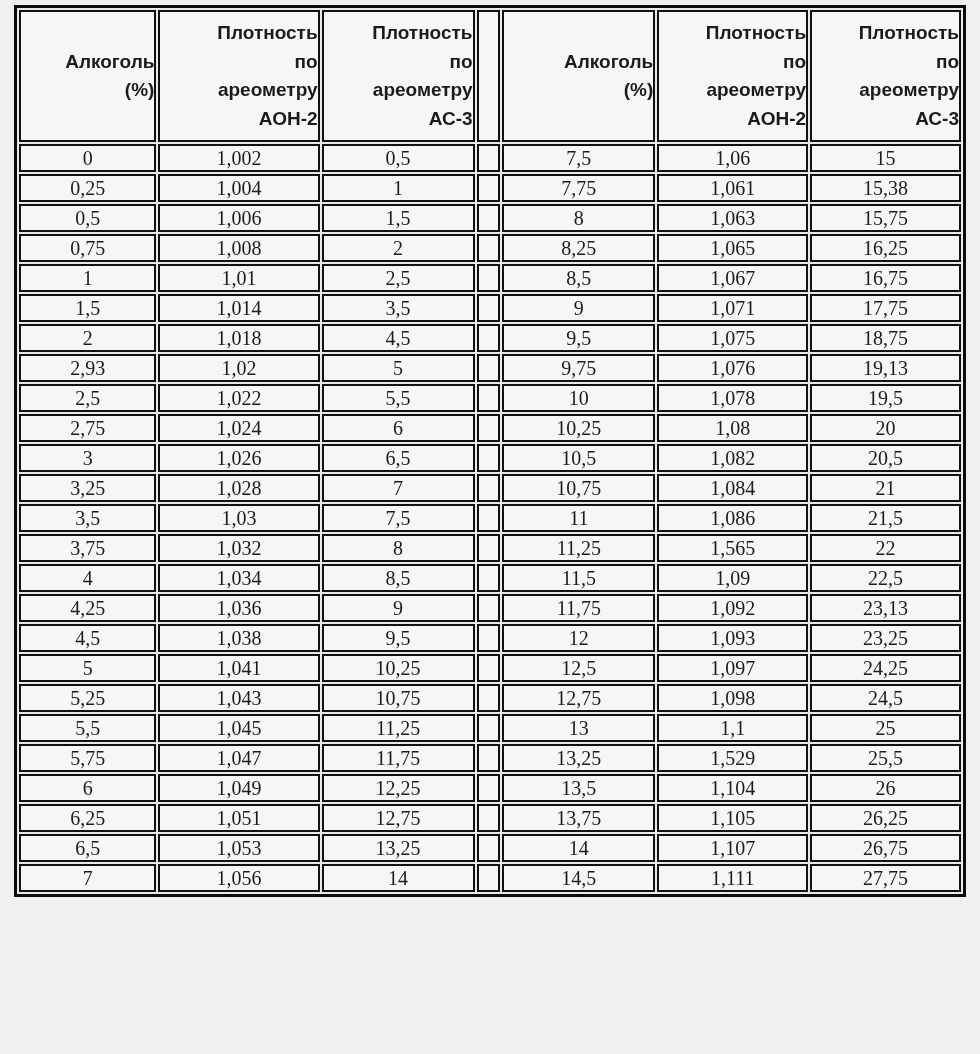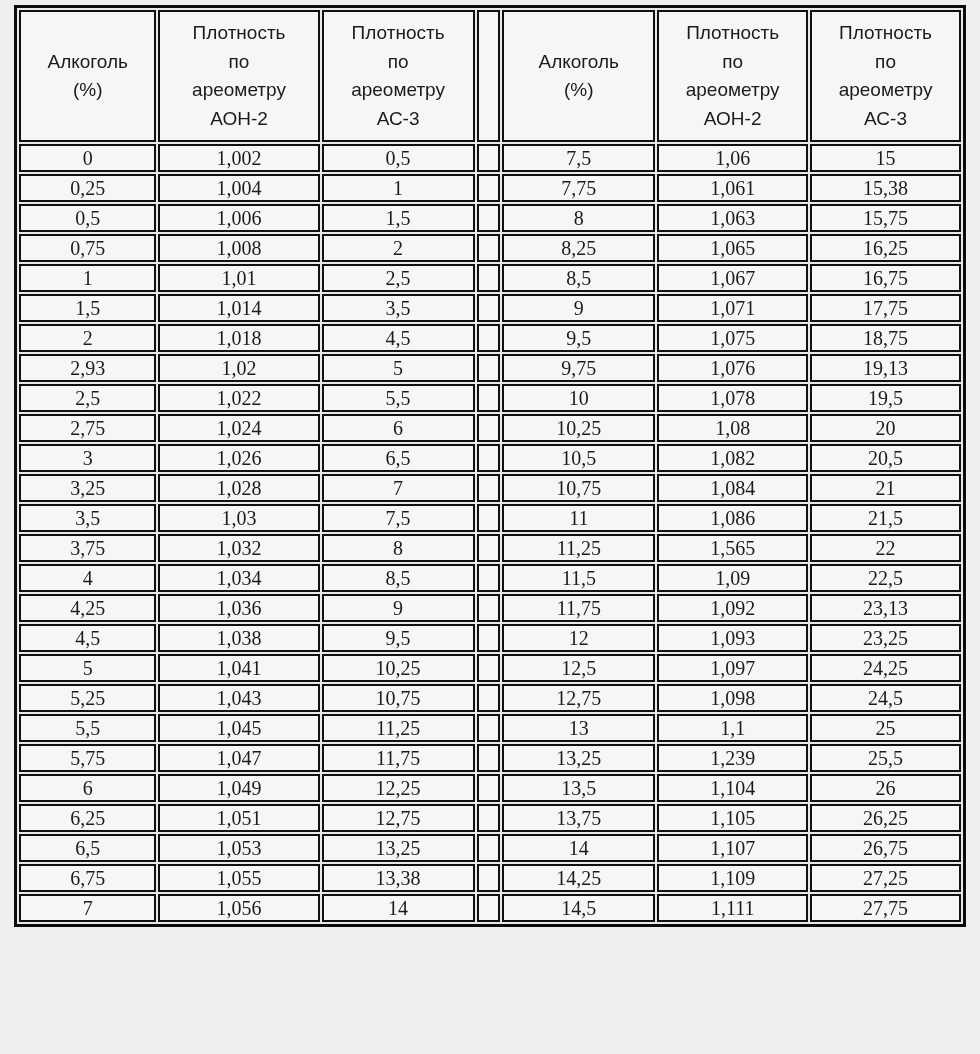--- a/index.html
+++ b/index.html
@@ -30,24 +30,25 @@
     background: #f6f6f6;
     color: #1b1b1b;
     text-align: center;
     vertical-align: middle;
     overflow: hidden;
     padding: 0;
   }
   th.header-cell {
     height: 128px;
     font-family: "Liberation Sans", sans-serif;
-    font-weight: normal;
+    font-weight: bold;
     font-size: 19px;
     line-height: 1.5;
     white-space: pre-line;
+    text-align: right;
   }
   td.value-cell {
     height: 24px;
     font-family: "Liberation Serif", serif;
     font-size: 20px;
     line-height: 1;
   }
   td.spacer-cell, th.spacer-cell {
     background: #f6f6f6;
   }
@@ -271,21 +272,21 @@
           <td class="value-cell">13</td>
           <td class="value-cell">1,1</td>
           <td class="value-cell">25</td>
         </tr>
         <tr>
           <td class="value-cell">5,75</td>
           <td class="value-cell">1,047</td>
           <td class="value-cell">11,75</td>
           <td class="value-cell spacer-cell"></td>
           <td class="value-cell">13,25</td>
-          <td class="value-cell">1,239</td>
+          <td class="value-cell">1,529</td>
           <td class="value-cell">25,5</td>
         </tr>
         <tr>
           <td class="value-cell">6</td>
           <td class="value-cell">1,049</td>
           <td class="value-cell">12,25</td>
           <td class="value-cell spacer-cell"></td>
           <td class="value-cell">13,5</td>
           <td class="value-cell">1,104</td>
           <td class="value-cell">26</td>
@@ -300,29 +301,20 @@
           <td class="value-cell">26,25</td>
         </tr>
         <tr>
           <td class="value-cell">6,5</td>
           <td class="value-cell">1,053</td>
           <td class="value-cell">13,25</td>
           <td class="value-cell spacer-cell"></td>
           <td class="value-cell">14</td>
           <td class="value-cell">1,107</td>
           <td class="value-cell">26,75</td>
-        </tr>
-        <tr>
-          <td class="value-cell">6,75</td>
-          <td class="value-cell">1,055</td>
-          <td class="value-cell">13,38</td>
-          <td class="value-cell spacer-cell"></td>
-          <td class="value-cell">14,25</td>
-          <td class="value-cell">1,109</td>
-          <td class="value-cell">27,25</td>
         </tr>
         <tr>
           <td class="value-cell">7</td>
           <td class="value-cell">1,056</td>
           <td class="value-cell">14</td>
           <td class="value-cell spacer-cell"></td>
           <td class="value-cell">14,5</td>
           <td class="value-cell">1,111</td>
           <td class="value-cell">27,75</td>
         </tr>

